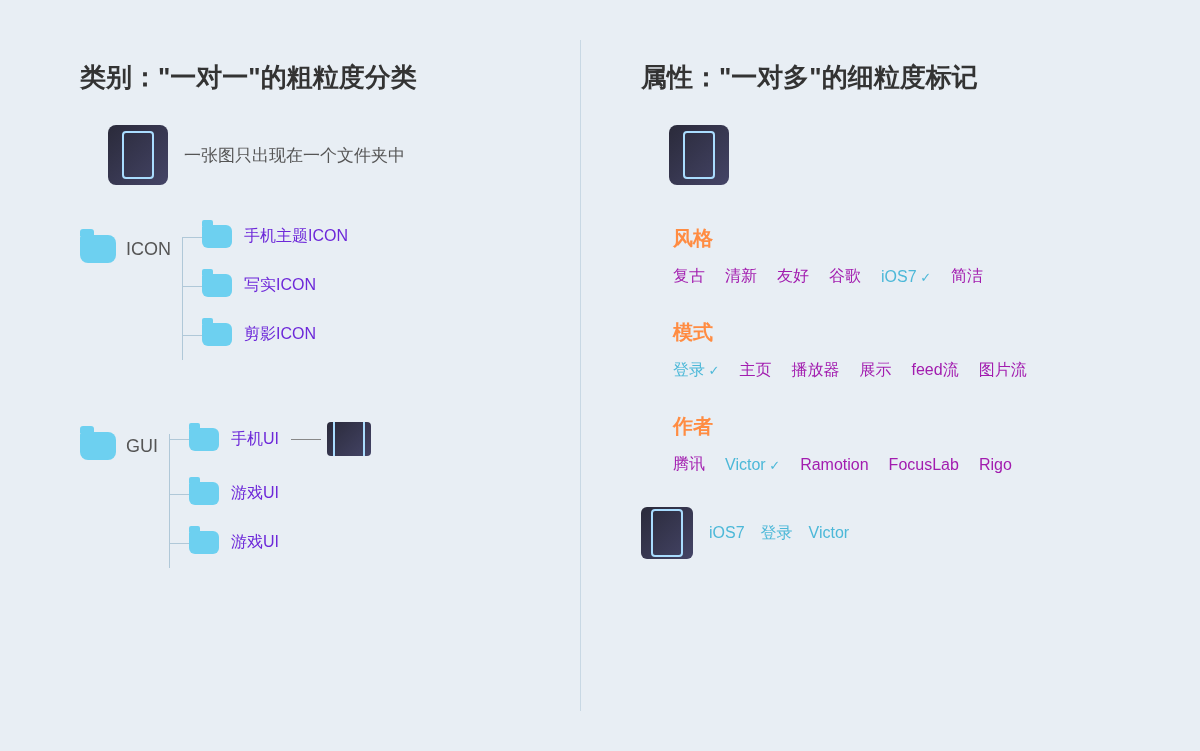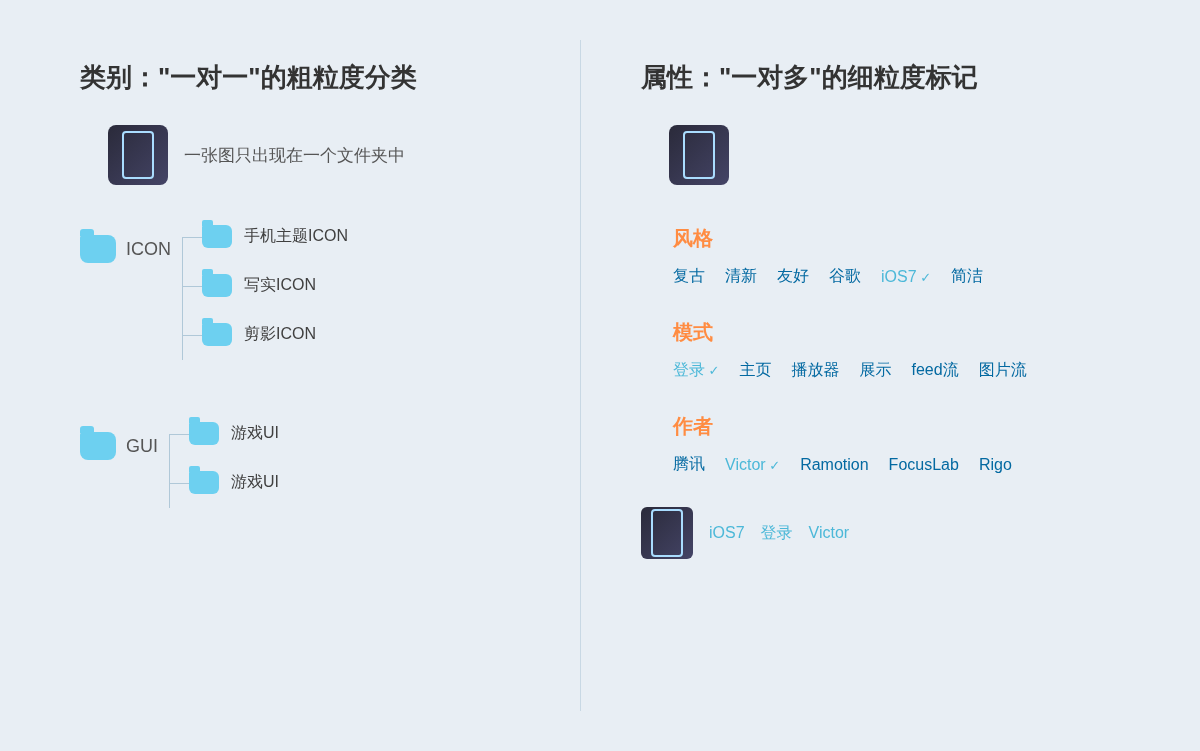--- a/index.html
+++ b/index.html
@@ -156,21 +156,21 @@
       position: absolute;
       left: 0;
       top: 50%;
       width: 20px;
       height: 1px;
       background: #b0c8d8;
     }
 
     .branch-label {
       font-size: 16px;
-      color: #404040;
+      color: #6d28d9;
     }
 
     .arrow-line {
       display: flex;
       align-items: center;
       gap: 6px;
       margin-left: auto;
     }
 
     .dash-line {
@@ -194,21 +194,21 @@
 
     .attr-tags {
       display: flex;
       flex-wrap: wrap;
       gap: 20px;
       align-items: center;
     }
 
     .tag {
       font-size: 16px;
-      color: #0369a1;
+      color: #a21caf;
     }
 
     .tag.selected {
       color: #4cb8d8;
     }
 
     .tag.selected::after {
       content: ' ✓';
       color: #4cb8d8;
       font-size: 13px;
@@ -266,20 +266,28 @@
           <span class="branch-label">剪影ICON</span>
         </div>
       </div>
     </div>
 
     <div class="root-folder">
       <div class="folder-icon-large"></div>
       <span class="root-label">GUI</span>
       <div class="tree-branch">
         <div class="branch-line"></div>
+        <div class="branch-item">
+          <div class="folder-icon-medium"></div>
+          <span class="branch-label">手机UI</span>
+          <div class="arrow-line">
+            <div class="dash-line"></div>
+            <div class="phone-img" style="width:44px;height:34px;border-radius:4px;"></div>
+          </div>
+        </div>
         <div class="branch-item">
           <div class="folder-icon-medium"></div>
           <span class="branch-label">游戏UI</span>
         </div>
         <div class="branch-item">
           <div class="folder-icon-medium"></div>
           <span class="branch-label">游戏UI</span>
         </div>
       </div>
     </div>

